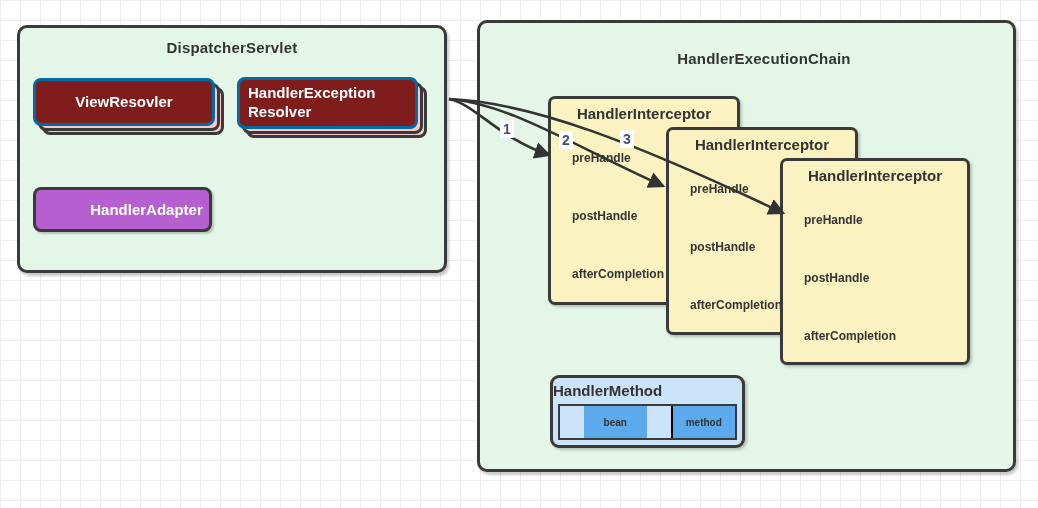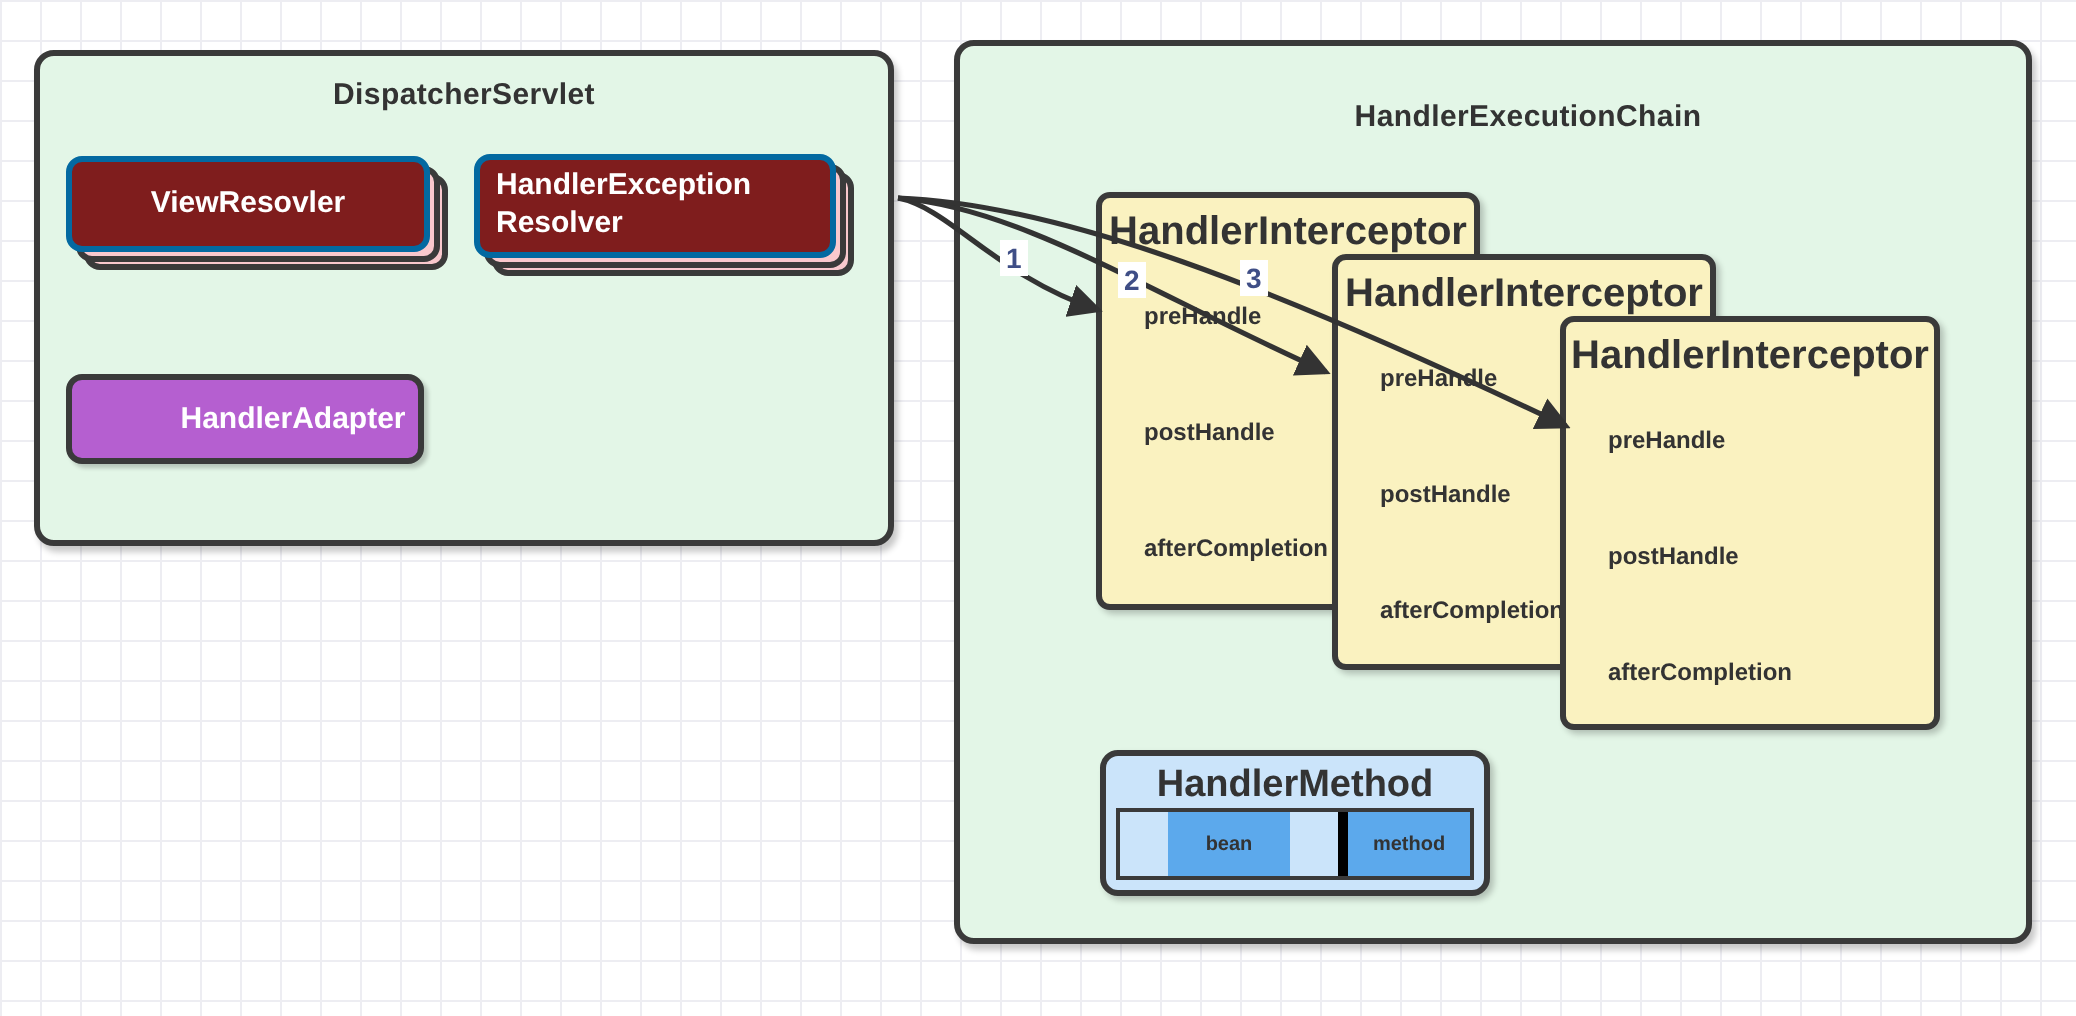--- a/index.html
+++ b/index.html
@@ -85,52 +85,52 @@
     background: #FAF2C0;
     border: 3px solid #3A3A3A;
     border-radius: 7px;
     box-shadow: 2px 2px 3px rgba(0,0,0,0.22);
   }
   #interceptor-1 { left: 68px;  top: 73px;  width: 192px; height: 209px; z-index: 1; }
   #interceptor-2 { left: 186px; top: 104px; width: 192px; height: 208px; z-index: 2; }
   #interceptor-3 { left: 300px; top: 135px; width: 190px; height: 207px; z-index: 3; }
   .int-title {
     position: absolute; top: 6px; left: 0; width: 100%;
-    text-align: center; font-size: 20px;
+    text-align: center; font-size: 15px;
   }
   .int-method { position: absolute; left: 21px; font-size: 12px; white-space: nowrap; }
   .int-method.m1 { top: 52px; }
   .int-method.m2 { top: 110px; }
   .int-method.m3 { top: 168px; }
 
   
   #handler-method-box {
     position: absolute;
     left: 70px; top: 352px;
     width: 195px; height: 73px;
     background: #CBE4FA;
     border: 3px solid #3A3A3A;
     border-radius: 9px;
     box-shadow: 2px 2px 3px rgba(0,0,0,0.22);
   }
-  .hm-title { position: absolute; top: 4px; left: 0; width: 100%; text-align: center; font-size: 19px; }
+  .hm-title { position: absolute; top: 4px; left: 0; width: 100%; text-align: left; font-size: 15px; }
   .hm-row {
     position: absolute;
     left: 5px; top: 26px;
     width: 179px; height: 36px;
     display: flex;
     border: 2px solid #3A3A3A;
   }
   .hm-cell {
     flex: 1;
     background: #5CA9EC;
     display: flex; align-items: center; justify-content: center;
     font-size: 10px; color: #333; margin-left: 24px;
   }
-  .hm-cell + .hm-cell { border-left: 5px solid #000000; }
+  .hm-cell + .hm-cell { border-left: 2px solid #000000; }
 
   
   #arrows-overlay {
     position: absolute; left: 0; top: 0;
     width: 1038px; height: 508px;
     z-index: 10;
     pointer-events: none;
   }
   .edge-label {
     position: absolute;

